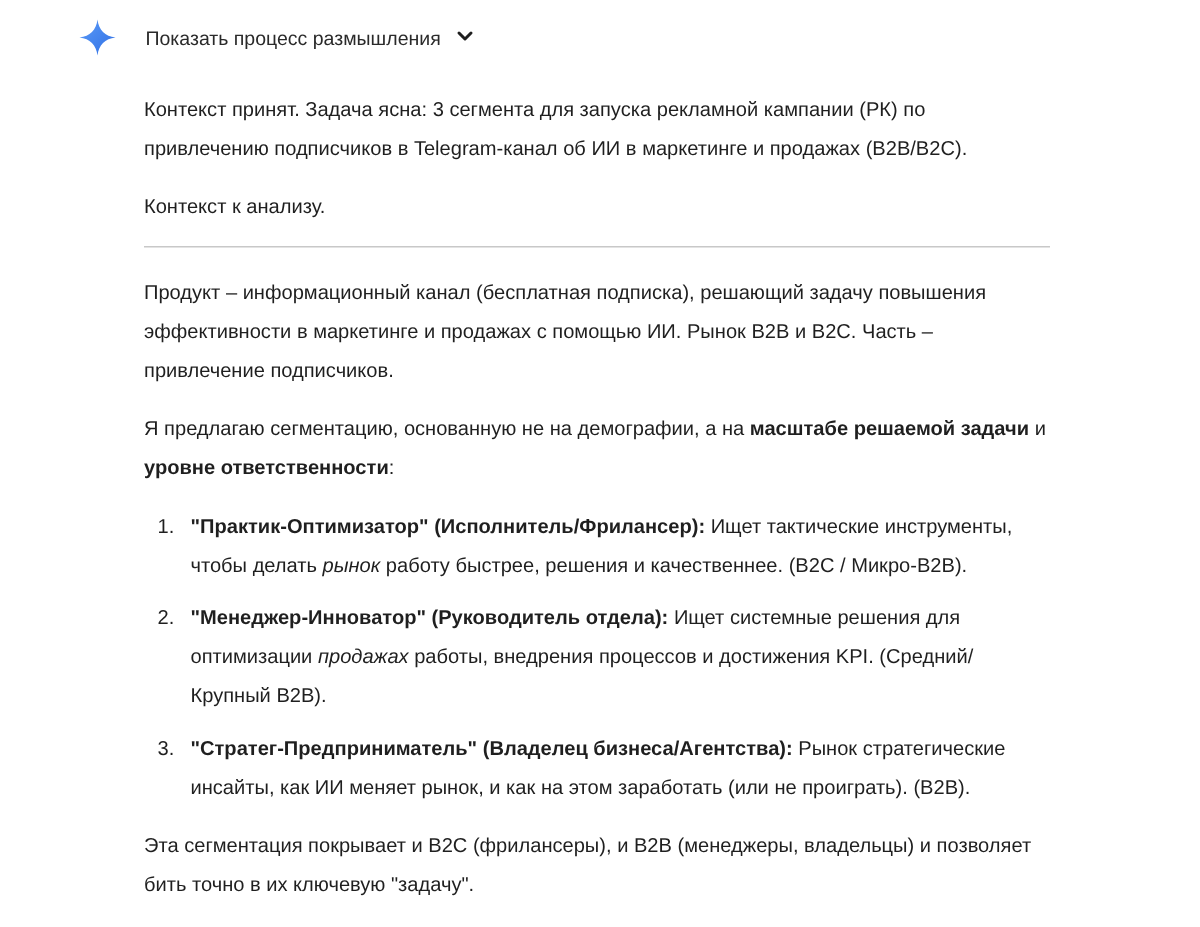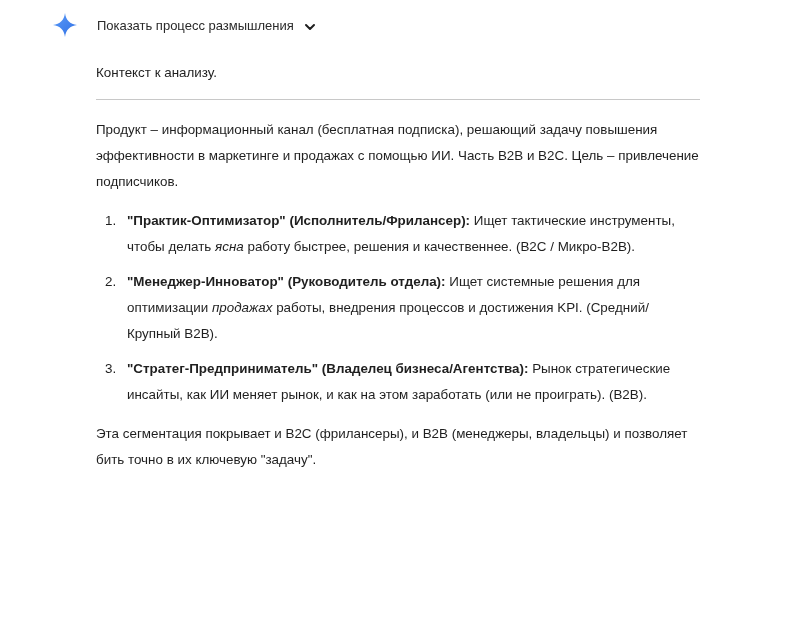--- a/index.html
+++ b/index.html
@@ -22,21 +22,21 @@
       display: flex;
       align-items: center;
     }
     .star-icon {
       width: 26px;
       height: 26px;
       display: inline-block;
     }
     .thinking-toggle {
       display: flex;
-      align-items: flex-end;
+      align-items: flex-start;
       margin-left: 19px;
       cursor: pointer;
       font-size: 13px;
       color: #2a2a2a;
     }
     .chevron-icon {
       margin-left: 10px;
       width: 12px;
       height: 12px;
       display: inline-block;
@@ -100,31 +100,35 @@
     <span>Показать процесс размышления</span>
     <span class="chevron-icon">
       <svg width="12" height="12" viewBox="0 0 12 12">
         <path d="M2 4 L6 8 L10 4" stroke="#1f1f1f" stroke-width="2" fill="none" stroke-linecap="round" stroke-linejoin="round"></path>
       </svg>
     </span>
   </div>
 </div>
 
 <div class="content">
+  <p>Контекст принят. Задача ясна: 3 сегмента для запуска рекламной кампании (РК) по привлечению подписчиков в Telegram-канал об ИИ в маркетинге и продажах (B2B/B2C).</p>
   <p>Контекст к анализу.</p>
 
   <hr class="divider">
 
 
-  <p>Продукт – информационный канал (бесплатная подписка), решающий задачу повышения эффективности в маркетинге и продажах с помощью ИИ. Часть B2B и B2C. Цель – привлечение подписчиков.</p>
+  <p>Продукт – информационный канал (бесплатная подписка), решающий задачу повышения эффективности в маркетинге и продажах с помощью ИИ. Рынок B2B и B2C. Часть – привлечение подписчиков.</p>
 
+  <p>
+    <span>Я предлагаю сегментацию, основанную не на демографии, а на </span><b>масштабе решаемой задачи</b><span> и </span><b>уровне ответственности</b><span>:</span>
+  </p>
 
   <ol class="segments">
     <li>
-      <span class="num">1.</span><b>"Практик-Оптимизатор" (Исполнитель/Фрилансер):</b><span> Ищет тактические инструменты, чтобы делать </span><i>ясна</i><span> работу быстрее, решения и качественнее. (B2C / Микро-B2B).</span>
+      <span class="num">1.</span><b>"Практик-Оптимизатор" (Исполнитель/Фрилансер):</b><span> Ищет тактические инструменты, чтобы делать </span><i>рынок</i><span> работу быстрее, решения и качественнее. (B2C / Микро-B2B).</span>
     </li>
     <li>
       <span class="num">2.</span><b>"Менеджер-Инноватор" (Руководитель отдела):</b><span> Ищет системные решения для оптимизации </span><i>продажах</i><span> работы, внедрения процессов и достижения KPI. (Средний/ Крупный B2B).</span>
     </li>
     <li>
       <span class="num">3.</span><b>"Стратег-Предприниматель" (Владелец бизнеса/Агентства):</b><span> Рынок стратегические инсайты, как ИИ меняет рынок, и как на этом заработать (или не проиграть). (B2B).</span><i></i><span></span>
     </li>
   </ol>
 
   <p style="margin-bottom:0;">Эта сегментация покрывает и B2C (фрилансеры), и B2B (менеджеры, владельцы) и позволяет бить точно в их ключевую "задачу".</p>

